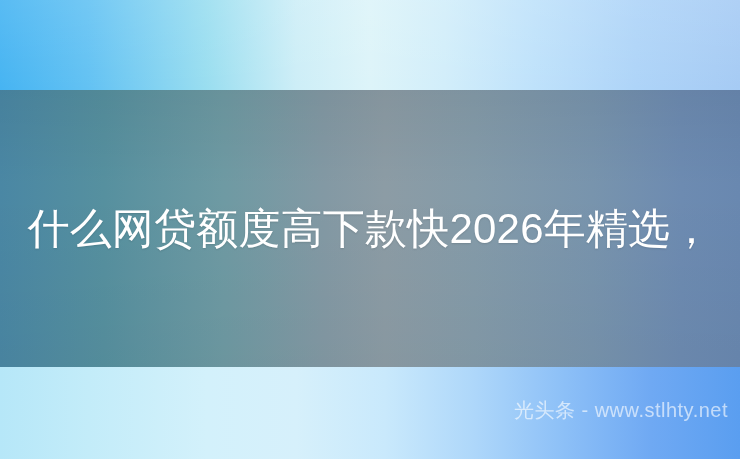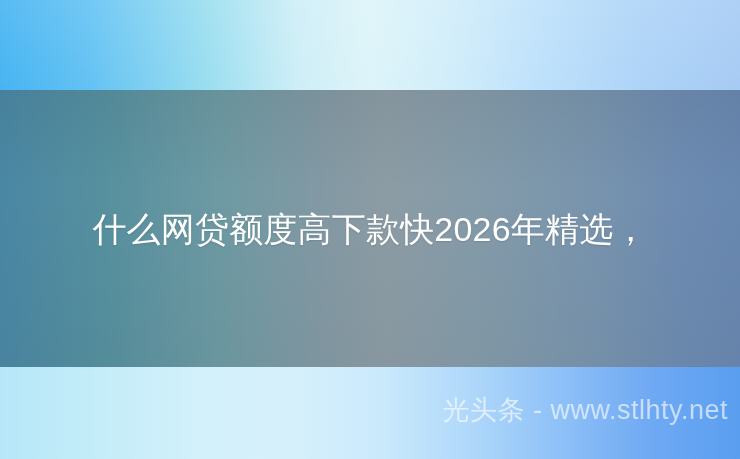--- a/index.html
+++ b/index.html
@@ -79,21 +79,21 @@
     background: linear-gradient(to bottom, rgba(0,0,0,0.05), rgba(0,0,0,0.00) 35%, rgba(0,0,0,0.03));
     pointer-events: none;
   }
 
   .title-block {
     position: relative;
     z-index: 2;
     width: 100%;
     text-align: center;
     color: #ffffff;
-    font-size: 34px;
+    font-size: 42px;
     line-height: 48px;
     letter-spacing: 0.2px;
     font-weight: 400;
     padding: 0 18px;
     box-sizing: border-box;
     text-shadow: 0 1px 2px rgba(0,0,0,0.12);
   }
   .title-line {
     display: block;
     white-space: nowrap;
@@ -119,21 +119,21 @@
         #5a9ef0 100%
       );
     display: flex;
     align-items: center;
     justify-content: flex-end;
   }
   .watermark {
     position: relative;
     z-index: 2;
     color: rgba(255,255,255,0.62);
-    font-size: 27px;
+    font-size: 20px;
     line-height: 1;
     letter-spacing: 0.5px;
     white-space: nowrap;
     padding-right: 12px;
     padding-bottom: 6px;
     user-select: none;
   }
 </style>
 </head>
 <body>

